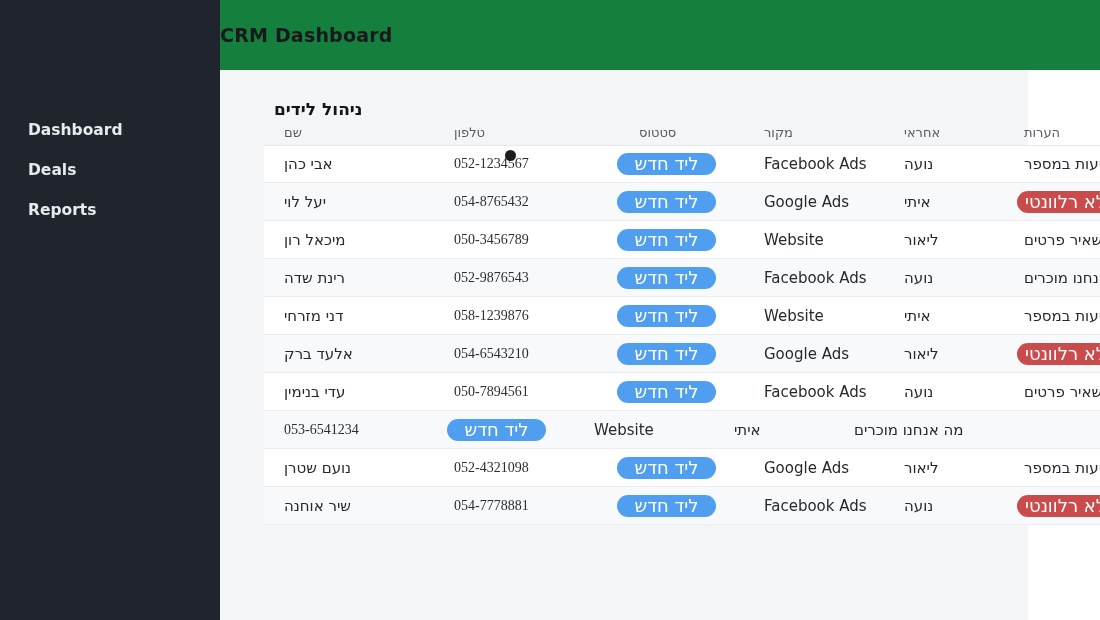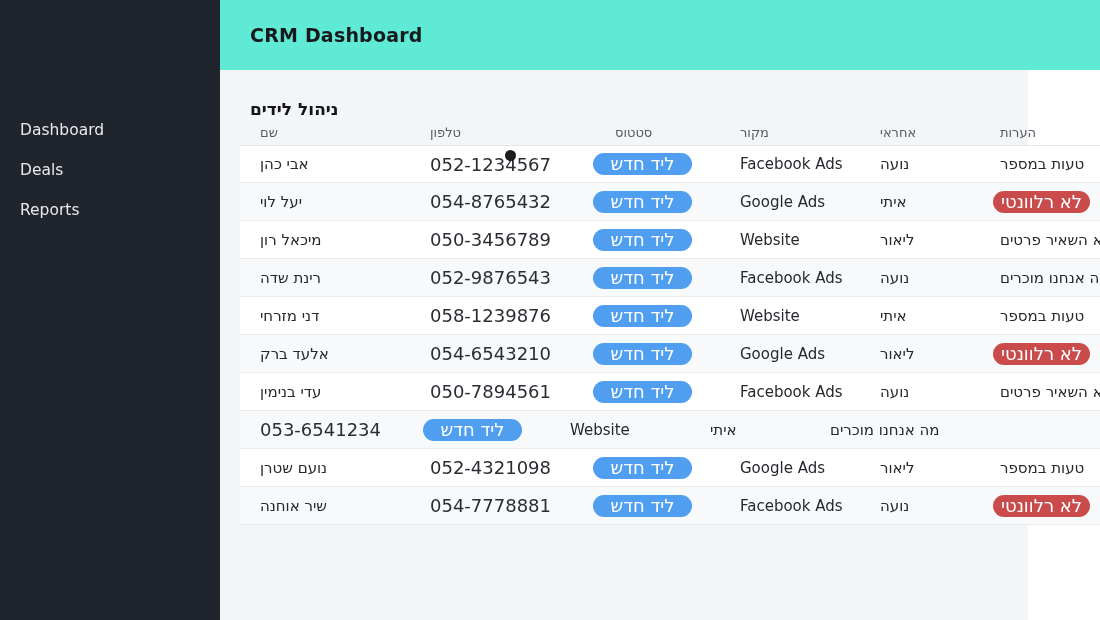--- a/index.html
+++ b/index.html
@@ -15,35 +15,36 @@
     background:#fff;
     position:relative;
   }
   
   .sidebar{
     position:absolute;left:0;top:0;width:220px;height:620px;
     background:var(--sidebar-bg);
   }
   .sidebar ul{list-style:none;padding-top:110px;}
   .sidebar li{
-    height:40px;line-height:40px;padding-left:20px;
-    font-size:15.5px;color:#e7e9ec;cursor:pointer;
+    height:40px;line-height:40px;padding-left:28px;
+    font-size:15.5px;color:#e7e9ec;cursor:pointer;font-weight:bold;
   }
   
   .topbar{
     position:absolute;left:220px;top:0;right:0;height:70px;
-    background:#5eead4;display:flex;align-items:center;padding-left:30px;
+    background:#15803d;display:flex;align-items:center;
   }
   .topbar h1{
     font-size:19px;font-weight:bold;color:#17191d;letter-spacing:.2px;
   }
   
   .content{
     position:absolute;left:220px;top:70px;width:808px;height:550px;
     background:var(--content-bg);
+    padding-left:24px;
   }
   .content h2{
     margin:28px 0 0 30px;font-size:17px;font-weight:bold;color:#141519;
     line-height:22px;
   }
   
   .table{margin-left:20px;width:890px;}
   .thead{
     display:flex;height:25px;align-items:center;
     font-size:13px;color:#555a63;
@@ -56,21 +57,21 @@
   .c-owner{width:120px;}
   .c-notes{width:150px;}
   .thead .c-status{padding-left:40px;}
   .row{
     display:flex;height:38px;align-items:center;
     background:#ffffff;border-bottom:1px solid #eaecef;
     font-size:15px;color:#25282d;
   }
   .row:first-of-type{border-top:1px solid #e4e6ea;}
   .row:nth-of-type(even){background:#f8f9fa;}
-  .row .c-phone{font-size:18px;color:#2a2d33;}
+  .row .c-phone{font-size:14px;color:#2a2d33;font-family:Liberation Serif, serif;}
   .row .c-status{padding-left:18px;}
   .badge{
     display:inline-block;height:22px;line-height:22px;border-radius:11px;
     font-size:18px;color:#ffffff;text-align:center;
   }
   .badge-blue{width:99px;background:var(--status-new-blue);}
   .badge-red{width:97px;background:var(--not-relevant-red);margin-left:-7px;}
   .notes-text{white-space:nowrap;}
   
   .cursor-dot{

